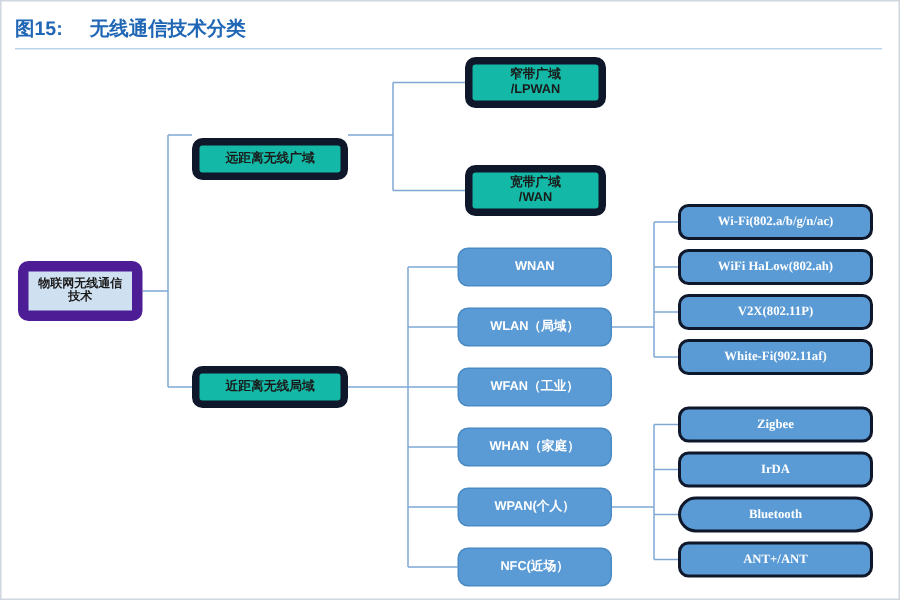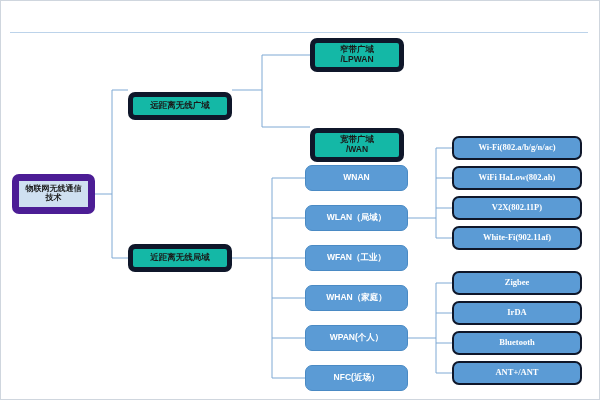--- a/index.html
+++ b/index.html
@@ -76,20 +76,25 @@
     font-size:8px;
     font-weight:bold;
   }
 </style>
 </head>
 <body>
 
 <div id="frame"></div>
 
 <div class="title-bar">
+  <div class="title-text">
+    <span class="title-num">图15:</span>
+    <span>&nbsp;&nbsp;&nbsp;</span>
+    <span>无线通信技术分类</span>
+  </div>
   <div class="title-rule"></div>
 </div>
 
 <svg id="wires">
   <g fill="none" stroke="#7fa9d4" stroke-width="1">
 
     <path d="M95,194 H112"></path>
     <path d="M112,90 V258"></path>
     <path d="M112,90 H128"></path>
     <path d="M112,258 H128"></path>
@@ -126,31 +131,31 @@
 
 <div class="node root" style="left:12px;top:174px;width:83px;height:40px;">物联网无线通信
 技术</div>
 
 <div class="node pale" style="left:128px;top:76px;width:104px;height:28px;margin-top:16px;">远距离无线广域</div>
 
 <div class="node pale" style="left:128px;top:244px;width:104px;height:28px;">近距离无线局域</div>
 
 <div class="node pale" style="left:310px;top:38px;width:94px;height:34px;">窄带广域
 /LPWAN</div>
-<div class="node pale" style="left:310px;top:128px;width:94px;height:34px;">宽带广域
+<div class="node pale" style="left:310px;top:110px;width:94px;height:34px;">宽带广域
 /WAN</div>
 
 <div class="node mid" style="left:305px;top:165px;width:103px;height:26px;">WNAN</div>
 <div class="node mid" style="left:305px;top:205px;width:103px;height:26px;">WLAN（局域）</div>
 <div class="node mid" style="left:305px;top:245px;width:103px;height:26px;">WFAN（工业）</div>
 <div class="node mid" style="left:305px;top:285px;width:103px;height:26px;">WHAN（家庭）</div>
 <div class="node mid" style="left:305px;top:325px;width:103px;height:26px;">WPAN(个人）</div>
 <div class="node mid" style="left:305px;top:365px;width:103px;height:26px;">NFC(近场）</div>
 
 <div class="node leaf" style="left:452px;top:136px;width:130px;height:24px;">Wi-Fi(802.a/b/g/n/ac)</div>
 <div class="node leaf" style="left:452px;top:166px;width:130px;height:24px;">WiFi HaLow(802.ah)</div>
 <div class="node leaf" style="left:452px;top:196px;width:130px;height:24px;text-align:right;">V2X(802.11P)</div>
 <div class="node leaf" style="left:452px;top:226px;width:130px;height:24px;">White-Fi(902.11af)</div>
 
 <div class="node leaf" style="left:452px;top:271px;width:130px;height:24px;">Zigbee</div>
 <div class="node leaf" style="left:452px;top:301px;width:130px;height:24px;">IrDA</div>
-<div class="node leaf" style="left:452px;top:331px;width:130px;height:24px;">Bluetooth</div>
+<div class="node leaf" style="left:452px;top:331px;width:130px;height:24px;border-radius:12px;">Bluetooth</div>
 <div class="node leaf" style="left:452px;top:361px;width:130px;height:24px;">ANT+/ANT</div>
 
 </body></html>

